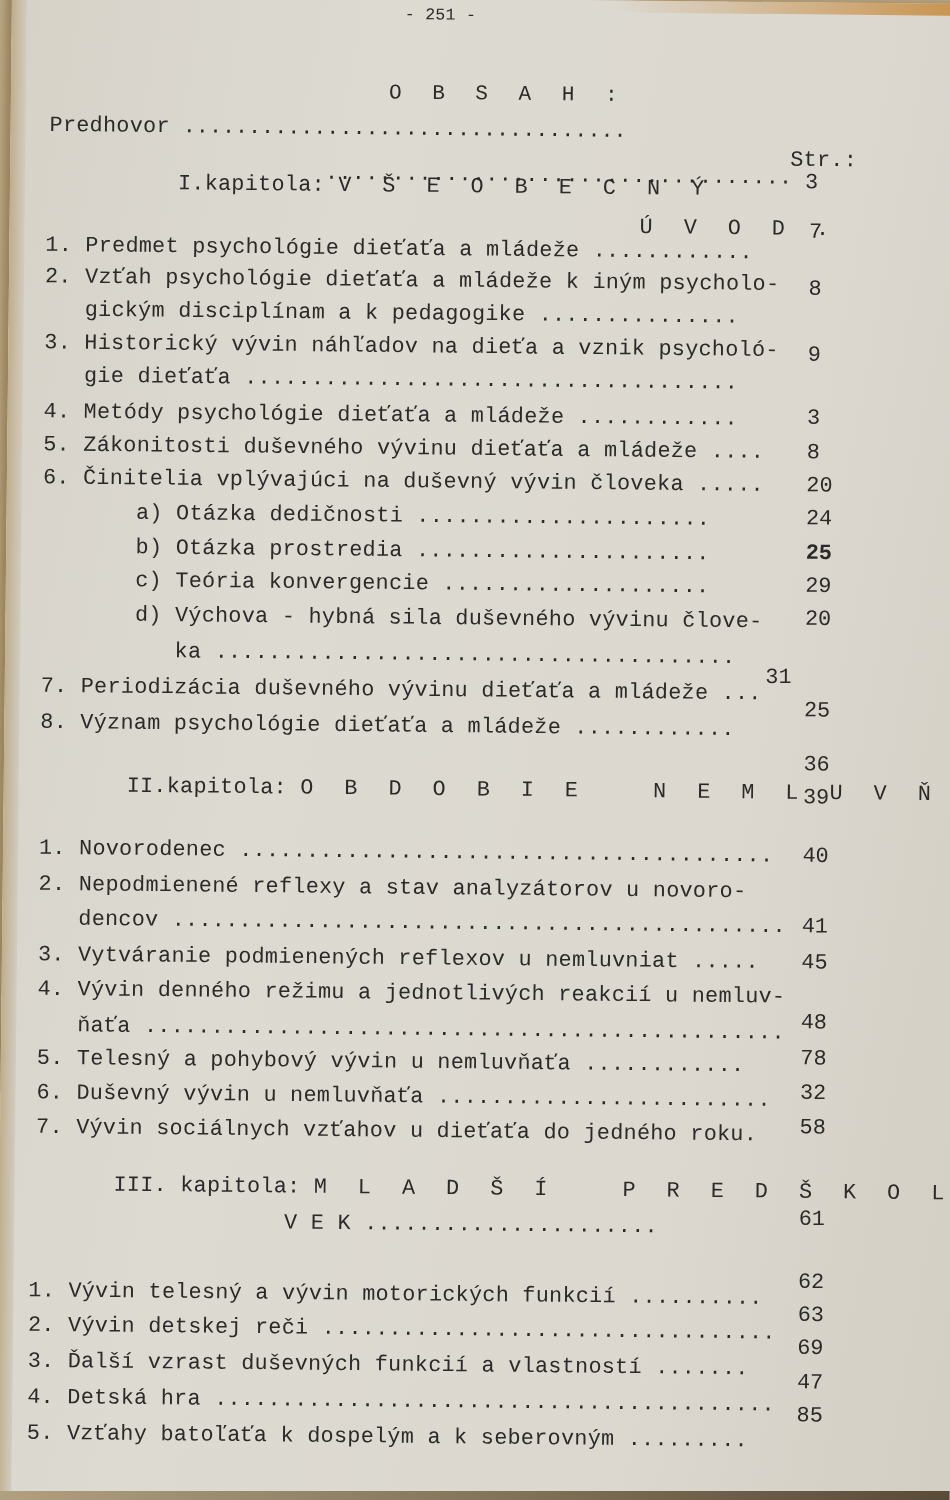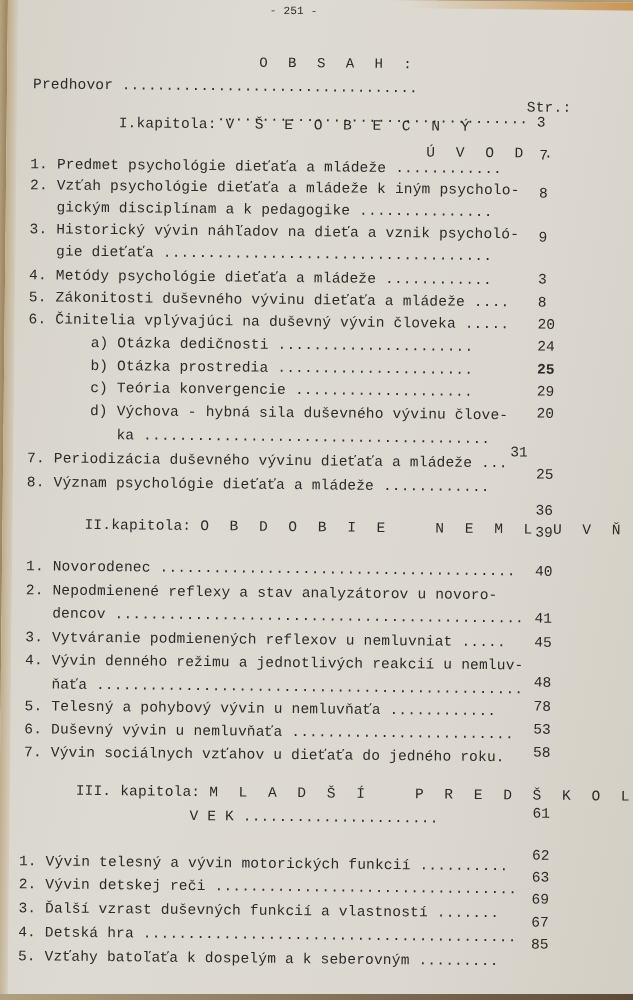--- a/index.html
+++ b/index.html
@@ -69,32 +69,32 @@
   <div class="ln" style="left:24px;top:609px;">   dencov ..............................................</div>
   <div class="num" style="top:609px;left:533px;">41</div>
   <div class="ln" style="left:24px;top:633px;">3. Vytváranie podmienených reflexov u nemluvniat .....</div>
   <div class="num" style="top:633px;left:533px;">45</div>
   <div class="ln" style="left:24px;top:656px;">4. Vývin denného režimu a jednotlivých reakcií u nemluv-</div>
   <div class="ln" style="left:24px;top:680px;">   ňaťa ................................................</div>
   <div class="num" style="top:673px;left:533px;">48</div>
   <div class="ln" style="left:24px;top:702px;">5. Telesný a pohybový vývin u nemluvňaťa ............</div>
   <div class="num" style="top:697px;left:533px;">78</div>
   <div class="ln" style="left:24px;top:725px;">6. Duševný vývin u nemluvňaťa .........................</div>
-  <div class="num" style="top:720px;left:533px;">53</div>
+  <div class="num" style="top:720px;left:533px;">32</div>
   <div class="ln" style="left:24px;top:748px;">7. Vývin sociálnych vzťahov u dieťaťa do jedného roku.</div>
   <div class="num" style="top:743px;left:533px;">58</div>
 
   <div class="ln" style="left:76px;top:786px;"><span>III. kapitola:</span> <span class="spaced">M L A D Š Í   P R E D Š K O L S K Ý</span></div>
   <div class="ln" style="left:190px;top:810px;">V E K ......................</div>
   <div class="num" style="top:804px;left:533px;">61</div>
 
   <div class="num" style="top:846px;left:533px;">62</div>
   <div class="ln" style="left:20px;top:857px;">1. Vývin telesný a vývin motorických funkcií ..........</div>
   <div class="num" style="top:868px;left:533px;">63</div>
   <div class="ln" style="left:20px;top:880px;">2. Vývin detskej reči ..................................</div>
   <div class="num" style="top:890px;left:533px;">69</div>
   <div class="ln" style="left:20px;top:904px;">3. Ďalší vzrast duševných funkcií a vlastností .......</div>
-  <div class="num" style="top:913px;left:533px;">67</div>
+  <div class="num" style="top:913px;left:533px;">47</div>
   <div class="ln" style="left:20px;top:928px;">4. Detská hra ..........................................</div>
   <div class="num" style="top:935px;left:533px;">85</div>
   <div class="ln" style="left:20px;top:952px;">5. Vzťahy batoľaťa k dospelým a k seberovným .........</div>
 </div>
 <div class="bottomedge"></div>
 
 </body></html>

